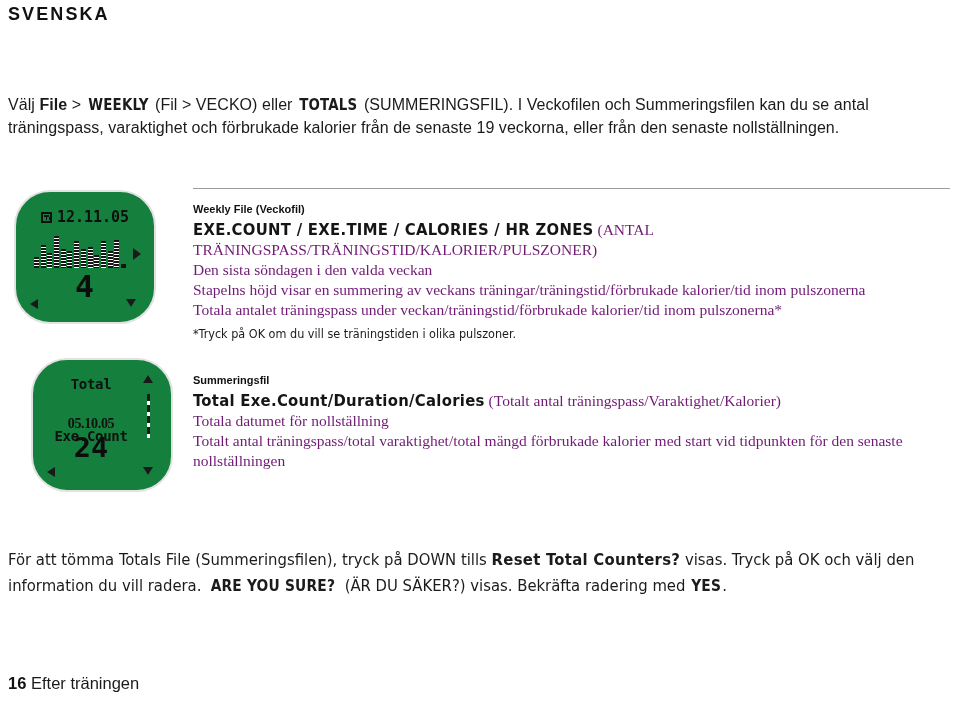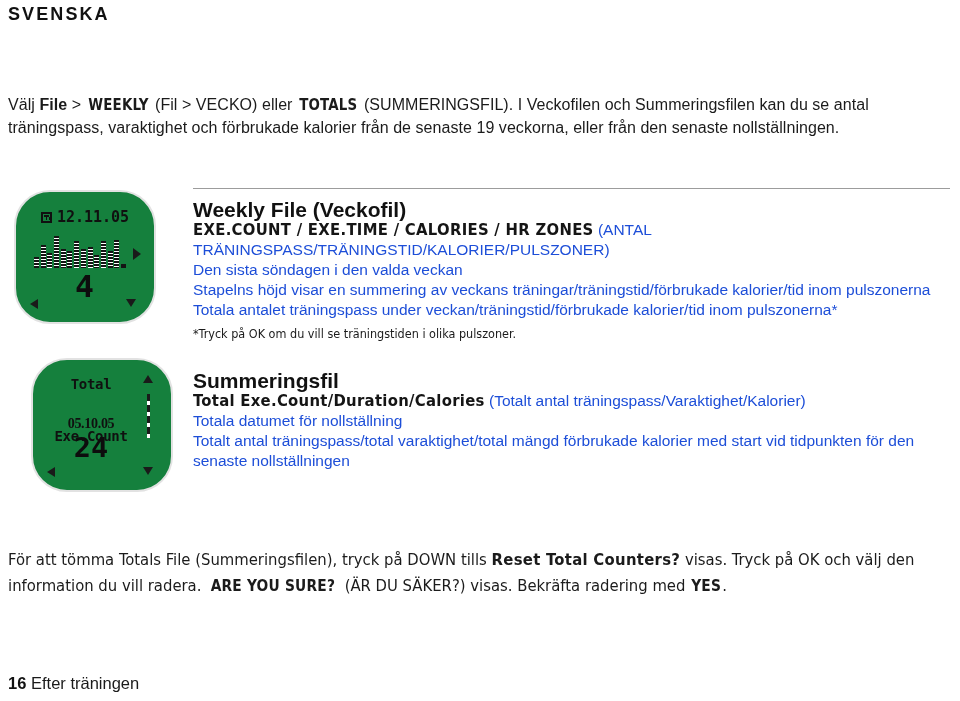--- a/index.html
+++ b/index.html
@@ -141,30 +141,30 @@
     border-left:8px solid #1a1a1a;
     right:13px;top:56px;
   }
   .scroll-dots{
     position:absolute;right:21px;top:34px;width:3px;height:44px;
     background-image:repeating-linear-gradient(to bottom,#1a1a1a 0 7px,#ffffff 7px 11px);
   }
 
   
   .block{position:absolute;left:193px;}
-  .bt-head{font-weight:700;font-size:21px;line-height:21px;color:#111;}
+  .bt-head{font-weight:700;font-size:11px;line-height:21px;color:#111;}
   .bt-mono{
     font-family:"DejaVu Sans Condensed","Liberation Sans Narrow","Liberation Sans",sans-serif;
     font-weight:700;font-size:16.5px;letter-spacing:.3px;
     font-stretch:condensed;
   }
   .bt-line{
-    font-family:Liberation Sans, sans-serif;
-    font-stretch:condensed;
-    font-size:15.5px;line-height:20px;color:#1d4ed8;
+    font-family:Liberation Serif, serif;
+    font-stretch:condensed;
+    font-size:15.5px;line-height:20px;color:#701a75;
   }
   .bt-note{
     font-family:"Liberation Sans Narrow","DejaVu Sans Condensed","Liberation Sans",sans-serif;
     font-stretch:condensed;
     font-size:12.5px;line-height:17px;color:#1b1b1b;
   }
 
   #weekly-block{top:199px;width:757px;}
   #totals-block{top:370px;width:757px;}
 

